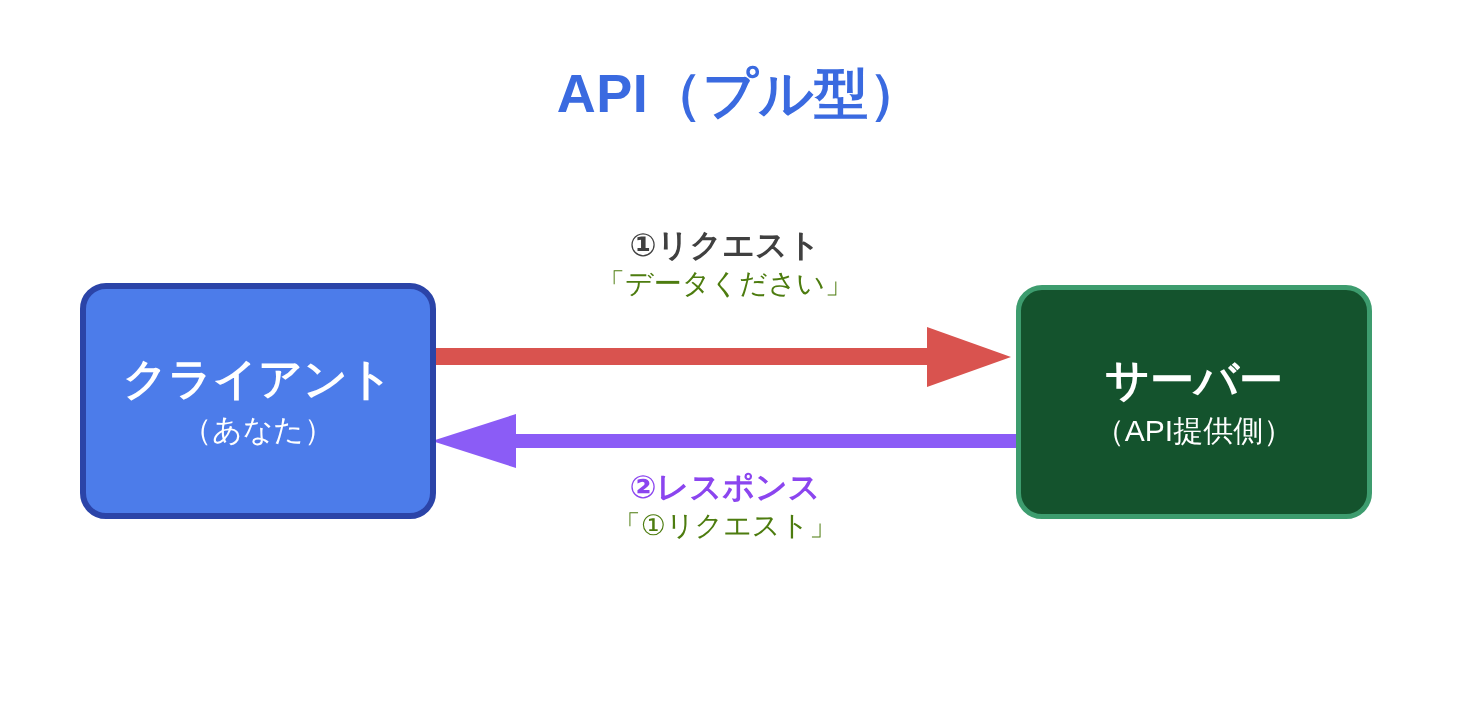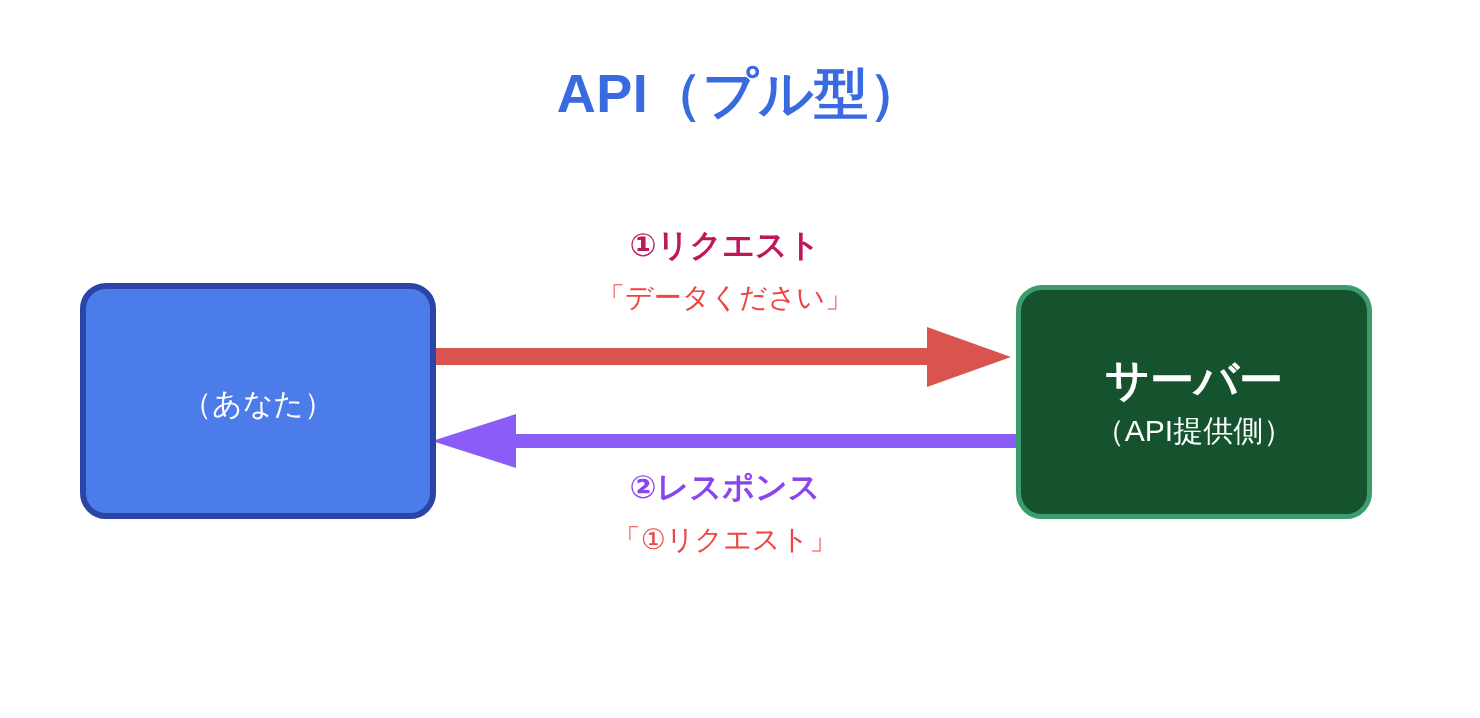--- a/index.html
+++ b/index.html
@@ -96,30 +96,30 @@
   .arrow-label .lbl-main {
     display: block;
     font-size: 32px;
     font-weight: bold;
     line-height: 1.2;
   }
   .arrow-label .lbl-quote {
     display: block;
     font-size: 28px;
     font-weight: normal;
-    color: #ef4444;
+    color: #4d7c0f;
     line-height: 1.25;
-    margin-top: 16px;
+    margin-top: 2px;
   }
   #request-label {
     left: 485px;
     top: 226px;
     width: 480px;
   }
-  #request-label .lbl-main { color: #be185d; }
+  #request-label .lbl-main { color: #404040; }
   #response-label {
     left: 485px;
     top: 468px;
     width: 480px;
   }
   #response-label .lbl-main { color: #8b45ef; }
 
   
   .caption {
     position: absolute;
@@ -146,20 +146,21 @@
       <polygon points="927,327 927,387 1011,357" fill="#d9534f"></polygon>
     </g>
 
     <g>
       <rect x="513" y="434" width="503" height="14" fill="#8b5cf6"></rect>
       <polygon points="516,414 516,468 432,441" fill="#8b5cf6"></polygon>
     </g>
   </svg>
 
   <div class="node" id="client-node">
+    <div class="node-title">クライアント</div>
     <div class="node-sub">（あなた）</div>
   </div>
 
   <div class="node" id="server-node">
     <div class="node-title">サーバー</div>
     <div class="node-sub">（API提供側）</div>
   </div>
 
   <div class="arrow-label" id="request-label">
     <span class="lbl-main">①リクエスト</span>

